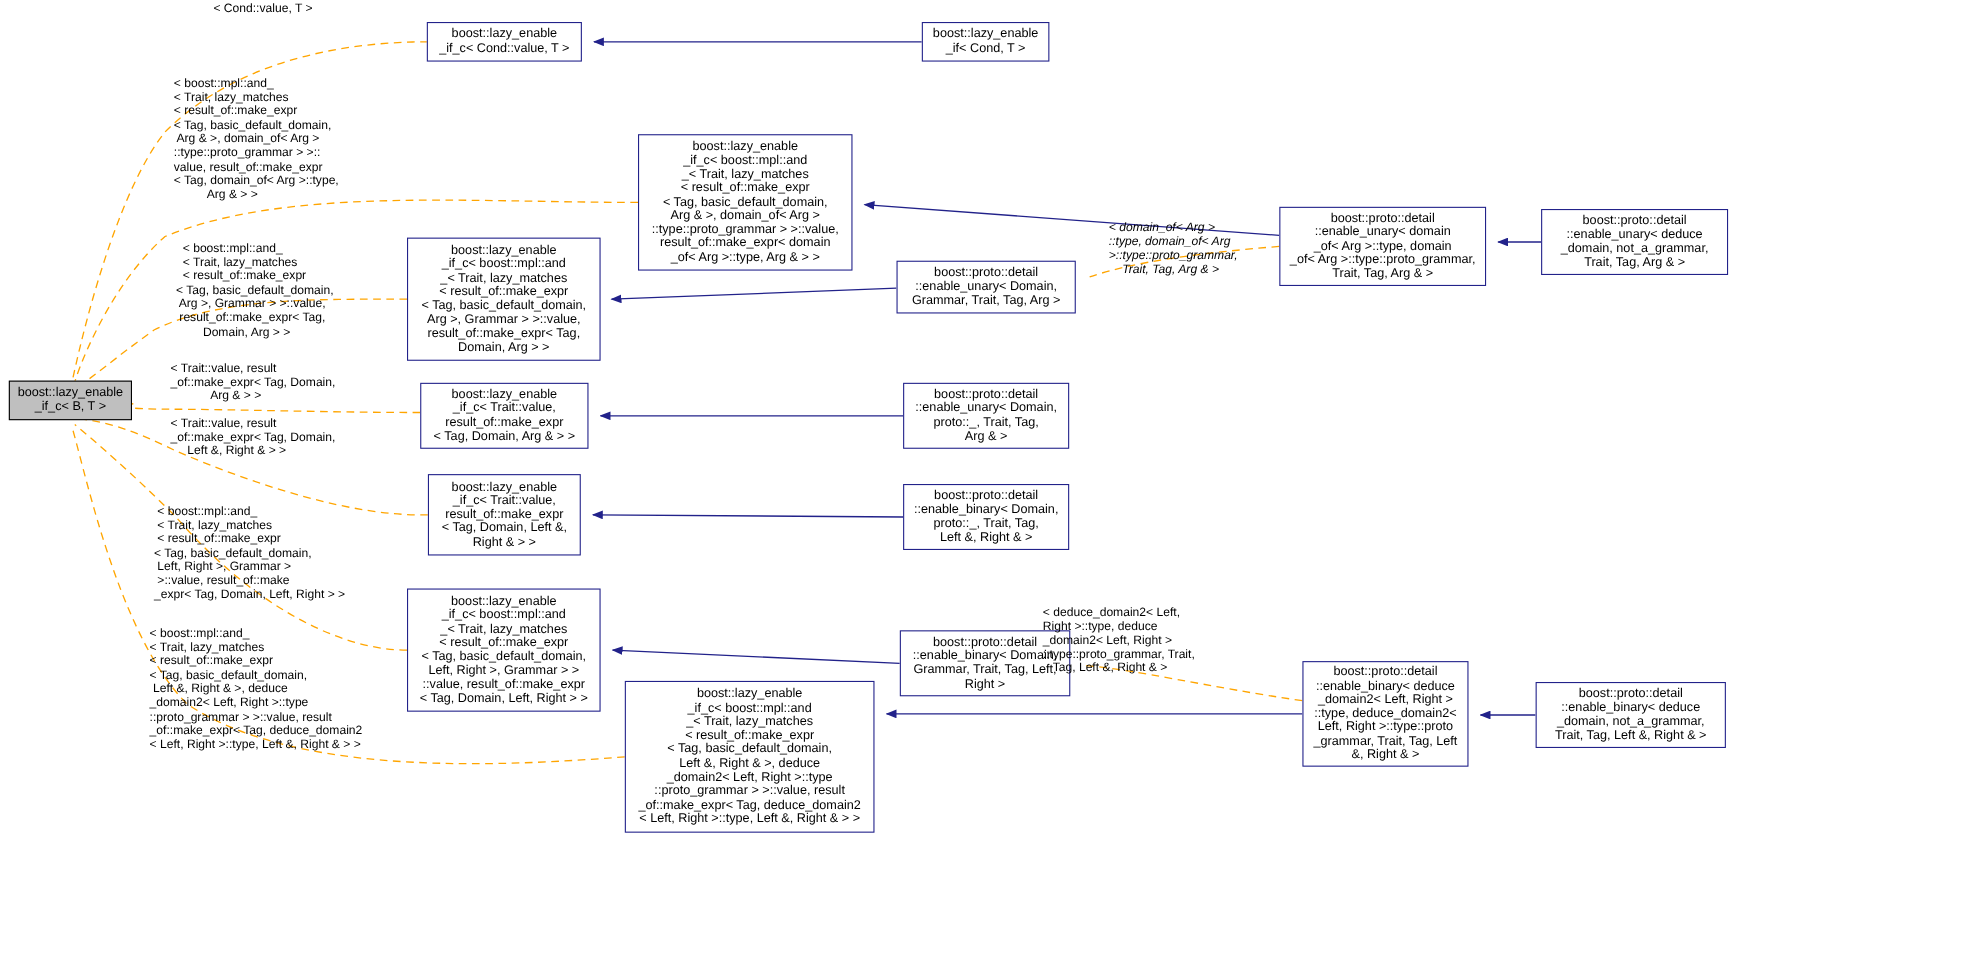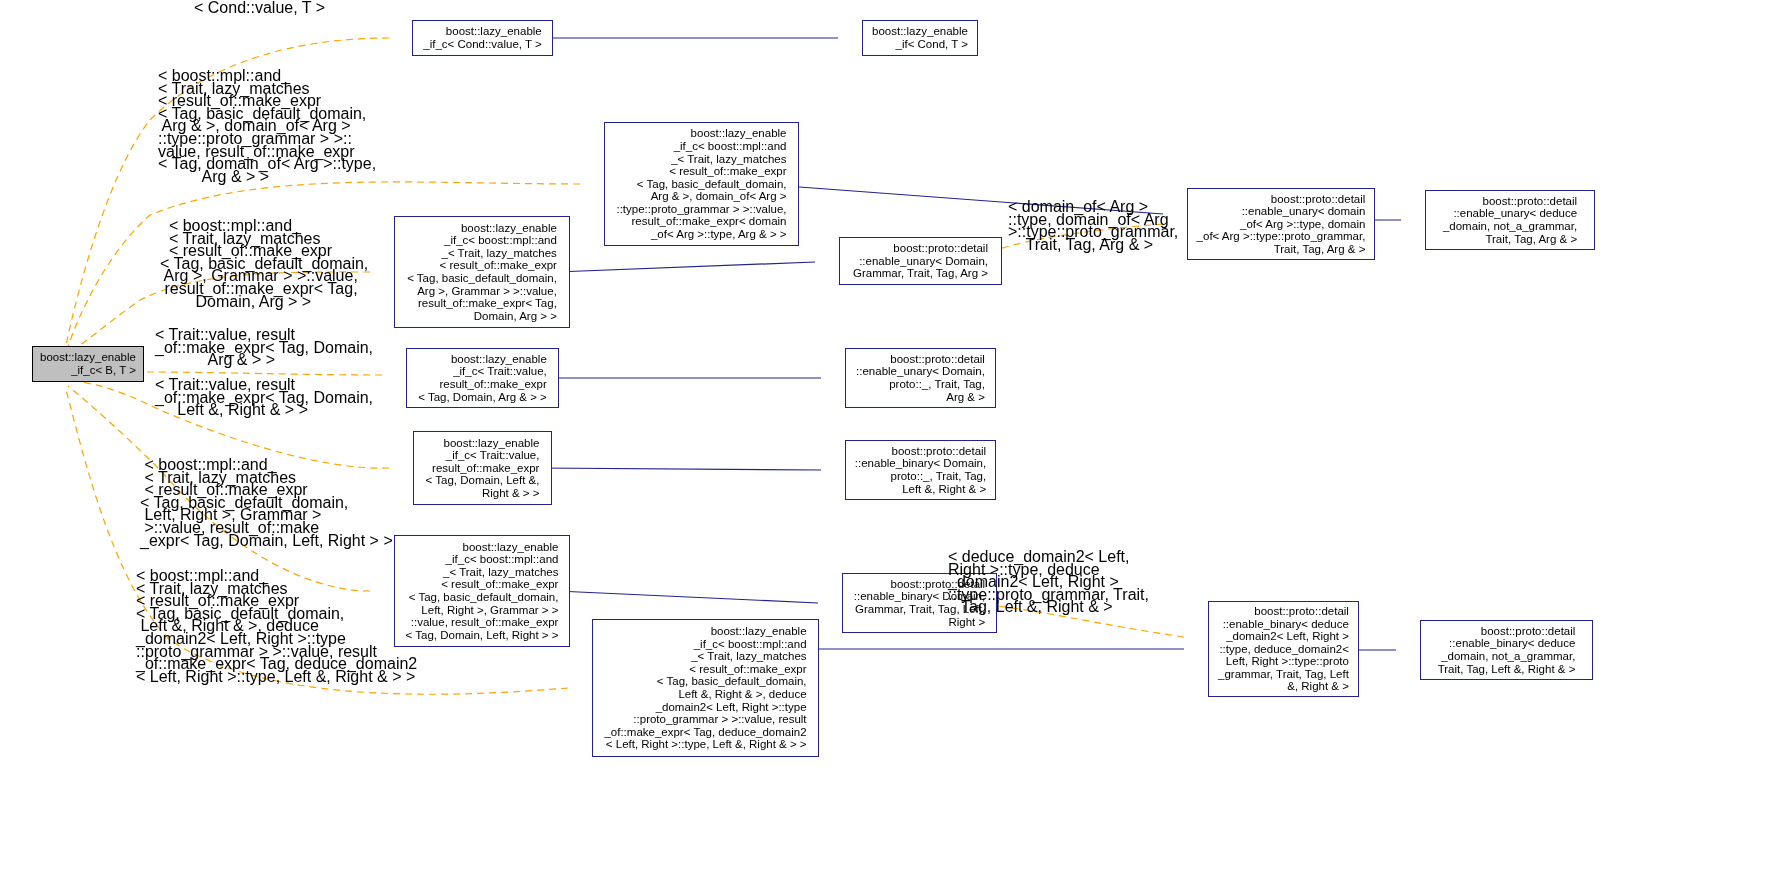--- a/index.html
+++ b/index.html
@@ -1,23 +1,23 @@
 <!DOCTYPE html>
 <html><head>
 <meta charset="utf-8">
 <style>
   html,body{margin:0;padding:0;background:#ffffff;}
   body{font-family:"Liberation Sans", sans-serif;}
   #canvas{position:relative;width:1789px;height:870px;background:#fff;overflow:hidden;}
   .node{position:absolute;border:1px solid #22228a;background:#fff;color:#000;
-        font-size:11.5px;line-height:12.6px;text-align:right;
+        font-size:11.5px;line-height:12.6px;text-align:center;
         display:flex;align-items:center;justify-content:center;
-        white-space:pre;box-sizing:border-box;margin-left:24px;}
+        white-space:pre;box-sizing:border-box;}
   .node.root{background:#bfbfbf;border-color:#000;}
-  .edge-label{position:absolute;font-size:16px;line-height:12.6px;color:#000;
+  .edge-label{position:absolute;font-size:11px;line-height:12.6px;color:#000;
         white-space:pre;text-align:left;}
   svg.links{position:absolute;left:0;top:0;width:1789px;height:870px;overflow:visible;}
 </style>
 </head>
 <body>
 
 <div id="canvas">
 
   <svg class="links">
     <defs>
@@ -169,21 +169,21 @@
 _expr&lt; Tag, Domain, Left, Right &gt; &gt;</div>
   <div class="edge-label" style="left:136px;top:570px;">&lt; boost::mpl::and_
 &lt; Trait, lazy_matches
 &lt; result_of::make_expr
 &lt; Tag, basic_default_domain,
  Left &amp;, Right &amp; &gt;, deduce
 _domain2&lt; Left, Right &gt;::type
 ::proto_grammar &gt; &gt;::value, result
 _of::make_expr&lt; Tag, deduce_domain2
 &lt; Left, Right &gt;::type, Left &amp;, Right &amp; &gt; &gt;</div>
-  <div class="edge-label" style="left:1008px;top:201px;">&lt; domain_of&lt; Arg &gt;
+  <div class="edge-label" style="left:1008px;top:201px;font-style:italic;">&lt; domain_of&lt; Arg &gt;
 ::type, domain_of&lt; Arg
 &gt;::type::proto_grammar,
     Trait, Tag, Arg &amp; &gt;</div>
   <div class="edge-label" style="left:948px;top:551px;">&lt; deduce_domain2&lt; Left,
 Right &gt;::type, deduce
 _domain2&lt; Left, Right &gt;
 ::type::proto_grammar, Trait,
    Tag, Left &amp;, Right &amp; &gt;</div>
 
 </div>

